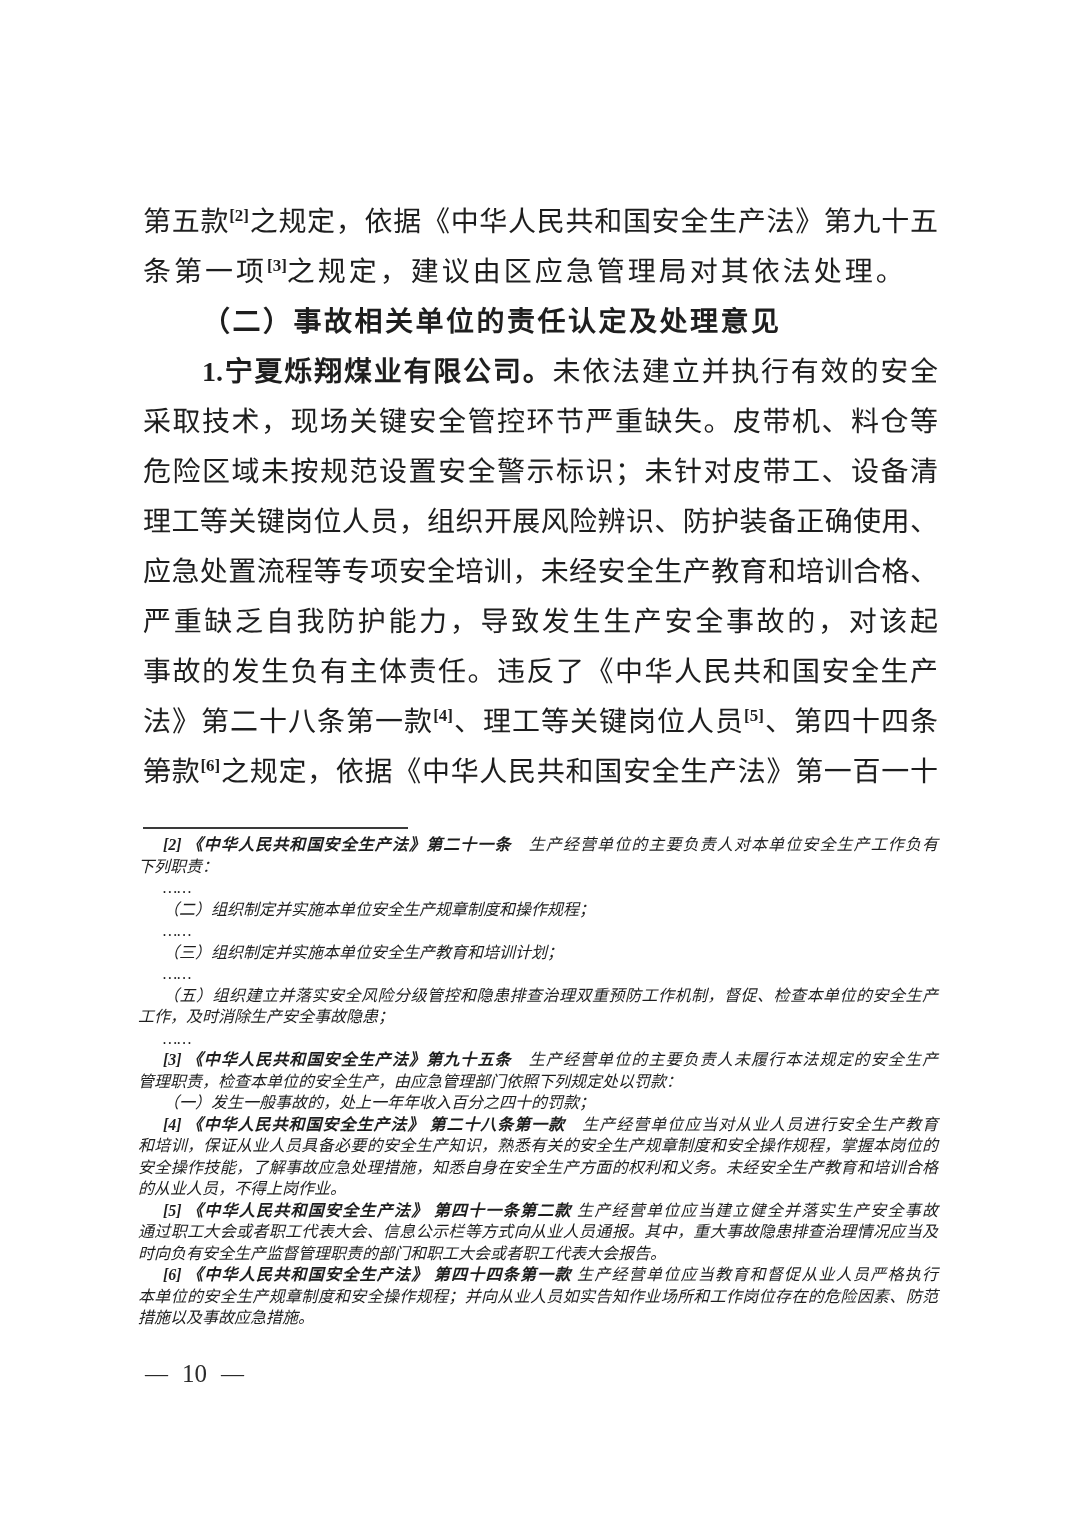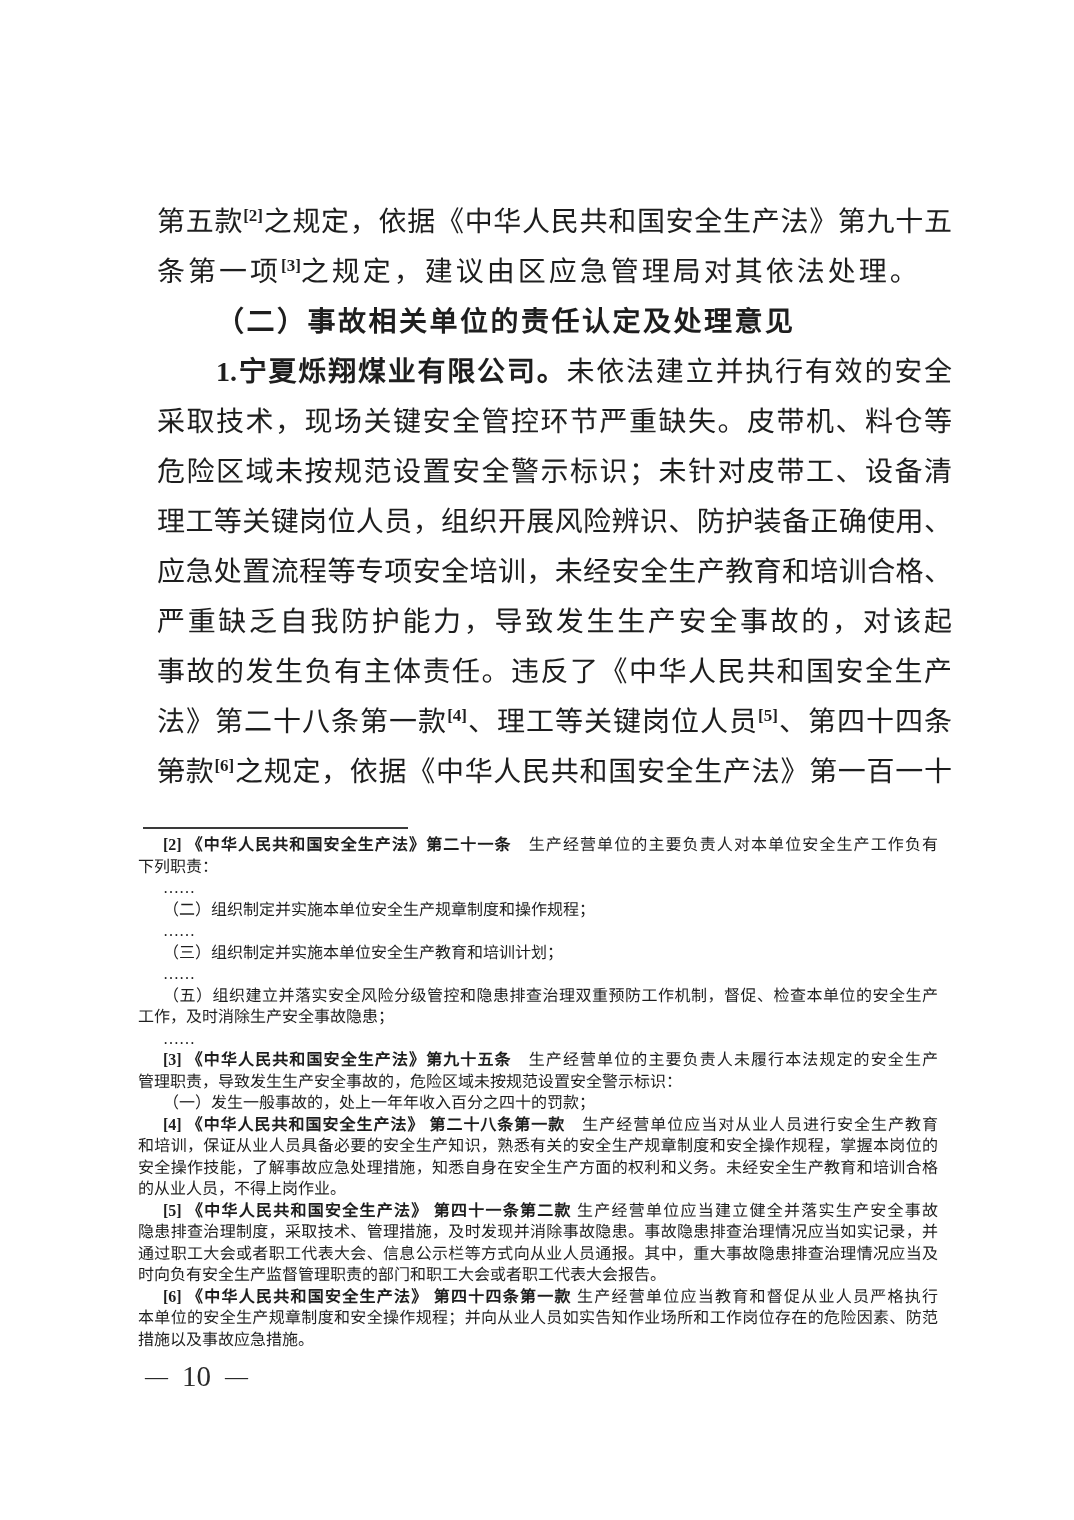--- a/index.html
+++ b/index.html
@@ -9,21 +9,21 @@
     width: 1074px;
     height: 1520px;
     background: #ffffff;
     font-family: "Liberation Serif", "DejaVu Serif", serif;
     color: #1e1e1e;
     overflow: hidden;
   }
   
   .main-text {
     position: absolute;
-    left: 157px;
+    left: 143px;
     top: 197px;
     width: 795px;
   }
   .main-line {
     height: 50px;
     line-height: 50px;
     font-size: 28px;
     letter-spacing: 0;
     white-space: normal;
   }
@@ -55,39 +55,40 @@
     position: absolute;
     left: 138px;
     top: 834px;
     width: 800px;
   }
   .fn-line {
     height: 21.5px;
     line-height: 21.5px;
     font-size: 16px;
     white-space: normal;
+    font-style: italic;
   }
   .fn-line.fill {
     text-align: justify;
     text-align-last: justify;
     text-justify: inter-character;
   }
   .fn-line.ind { text-indent: 25px; }
   
   .page-footer {
     position: absolute;
     left: 145px;
     top: 1360px;
     font-size: 23px;
     color: #2a2a2a;
     display: flex;
     align-items: center;
   }
   .page-footer .dash { letter-spacing: 0; }
-  .page-footer .num { margin: 0 14px; font-size: 29px; }
+  .page-footer .num { margin: 0 14px; font-size: 25px; }
 </style>
 </head>
 <body>
 
 <div class="page">
 
   <div class="main-text">
       <div class="main-line fill"><span>第五款</span><sup class="fnref">[2]</sup><span>之规定，依据《中华人民共和国安全生产法》第九十五</span></div>
       <div class="main-line"><span>条第一项</span><sup class="fnref">[3]</sup><span>之规定，建议由区应急管理局对其依法处理。</span></div>
       <div class="main-line ind head"><span class="b">（二）事故相关单位的责任认定及处理意见</span></div>
@@ -109,28 +110,27 @@
       <div class="fn-line"><span>下列职责：</span></div>
       <div class="fn-line ind"><span>……</span></div>
       <div class="fn-line ind"><span>（二）组织制定并实施本单位安全生产规章制度和操作规程；</span></div>
       <div class="fn-line ind"><span>……</span></div>
       <div class="fn-line ind"><span>（三）组织制定并实施本单位安全生产教育和培训计划；</span></div>
       <div class="fn-line ind"><span>……</span></div>
       <div class="fn-line fill ind"><span>（五）组织建立并落实安全风险分级管控和隐患排查治理双重预防工作机制，督促、检查本单位的安全生产</span></div>
       <div class="fn-line"><span>工作，及时消除生产安全事故隐患；</span></div>
       <div class="fn-line ind"><span>……</span></div>
       <div class="fn-line fill ind"><span class="b">[3] 《中华人民共和国安全生产法》第九十五条</span><span>　生产经营单位的主要负责人未履行本法规定的安全生产</span></div>
-      <div class="fn-line"><span>管理职责，导致发生生产安全事故的，危险区域未按规范设置安全警示标识：</span></div>
+      <div class="fn-line"><span>管理职责，检查本单位的安全生产，由应急管理部门依照下列规定处以罚款：</span></div>
       <div class="fn-line ind"><span>（一）发生一般事故的，处上一年年收入百分之四十的罚款；</span></div>
       <div class="fn-line fill ind"><span class="b">[4] 《中华人民共和国安全生产法》 第二十八条第一款</span><span>　生产经营单位应当对从业人员进行安全生产教育</span></div>
       <div class="fn-line fill"><span>和培训，保证从业人员具备必要的安全生产知识，熟悉有关的安全生产规章制度和安全操作规程，掌握本岗位的</span></div>
       <div class="fn-line fill"><span>安全操作技能，了解事故应急处理措施，知悉自身在安全生产方面的权利和义务。未经安全生产教育和培训合格</span></div>
       <div class="fn-line"><span>的从业人员，不得上岗作业。</span></div>
       <div class="fn-line fill ind"><span class="b">[5] 《中华人民共和国安全生产法》 第四十一条第二款</span><span> 生产经营单位应当建立健全并落实生产安全事故</span></div>
-      <div class="fn-line fill"><span>隐患排查治理制度，采取技术、管理措施，及时发现并消除事故隐患。事故隐患排查治理情况应当如实记录，并</span></div>
       <div class="fn-line fill"><span>通过职工大会或者职工代表大会、信息公示栏等方式向从业人员通报。其中，重大事故隐患排查治理情况应当及</span></div>
       <div class="fn-line"><span>时向负有安全生产监督管理职责的部门和职工大会或者职工代表大会报告。</span></div>
       <div class="fn-line fill ind"><span class="b">[6] 《中华人民共和国安全生产法》 第四十四条第一款</span><span> 生产经营单位应当教育和督促从业人员严格执行</span></div>
       <div class="fn-line fill"><span>本单位的安全生产规章制度和安全操作规程；并向从业人员如实告知作业场所和工作岗位存在的危险因素、防范</span></div>
       <div class="fn-line"><span>措施以及事故应急措施。</span></div>
     </div>
 
   <div class="page-footer">
     <span class="dash">—</span>
     <span class="num">10</span>

